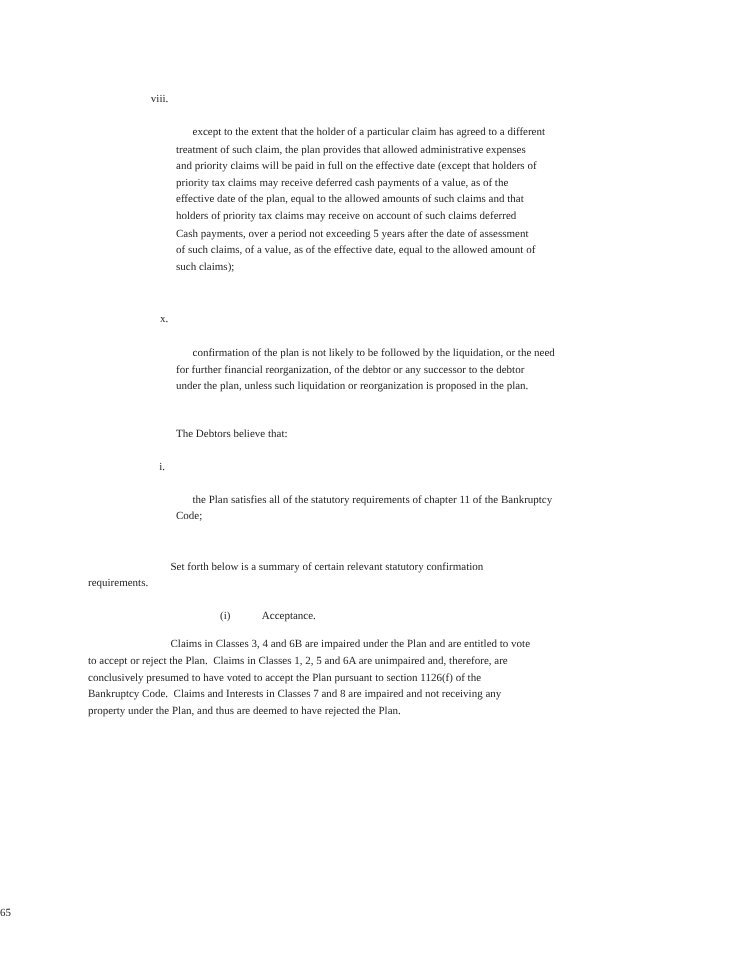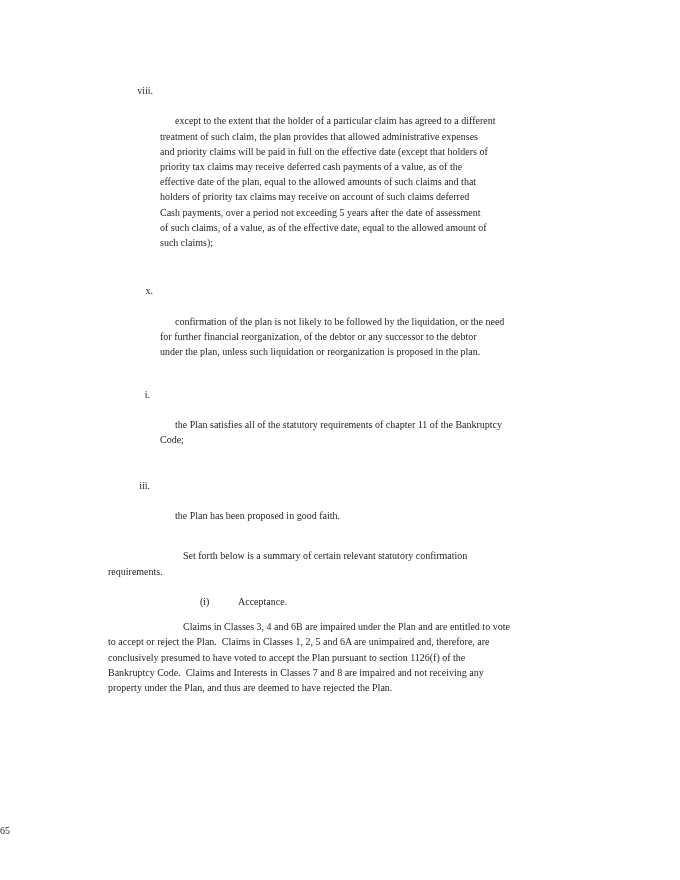--- a/index.html
+++ b/index.html
@@ -31,21 +31,21 @@
     position: absolute;
     left: 0;
     top: 0;
     width: 73px;
     text-align: right;
     white-space: normal;
   }
   .beliefs .li .marker { width: 70px; }
   
   .para {
-    margin-left: 108px;
+    margin-left: 80px;
     white-space: pre;
     text-indent: 75px;
   }
   .intro-line {
     margin-left: 80px;
     text-indent: 80px;
     white-space: pre;
   }
   .heading {
     margin-left: 200px;
@@ -89,30 +89,27 @@
 such claims);</span>
     </div>
     <div class="li mb12">
       <span class="marker">x.</span>
       <span class="li-text">confirmation of the plan is not likely to be followed by the liquidation, or the need
 for further financial reorganization, of the debtor or any successor to the debtor
 under the plan, unless such liquidation or reorganization is proposed in the plan.</span>
     </div>
   </div>
 
+  <div class="intro-line mb15">The Debtors believe that:</div>
 
   <div class="beliefs">
     <div class="li mb15">
       <span class="marker">i.</span>
       <span class="li-text">the Plan satisfies all of the statutory requirements of chapter 11 of the Bankruptcy
 Code;</span>
-    </div>
-    <div class="li mb10">
-      <span class="marker">iii.</span>
-      <span class="li-text">the Plan has been proposed in good faith.</span>
     </div>
   </div>
 
   <div class="para mb15">Set forth below is a summary of certain relevant statutory confirmation
 requirements.</div>
 
   <div class="heading mb10">
     <span class="h-marker">(i)</span><span class="h-title">Acceptance.</span>
   </div>
 

